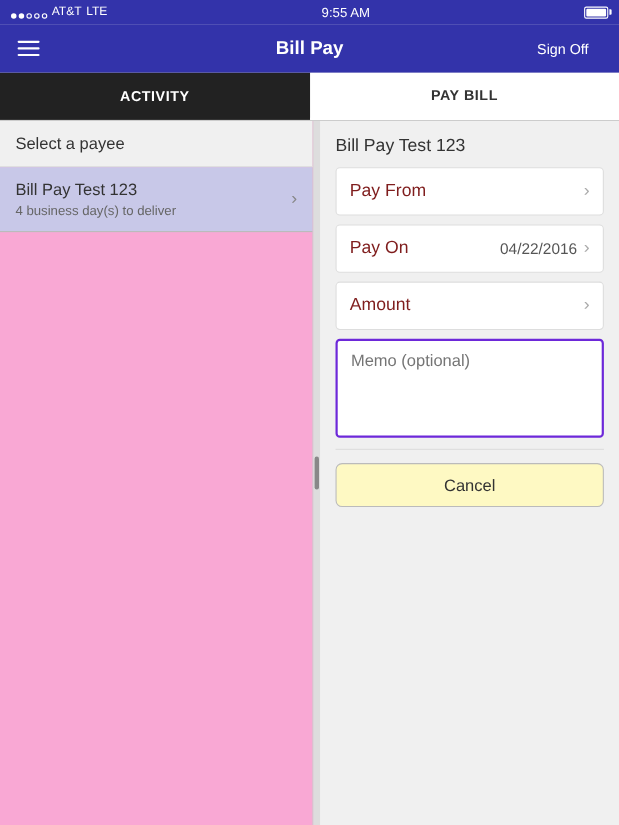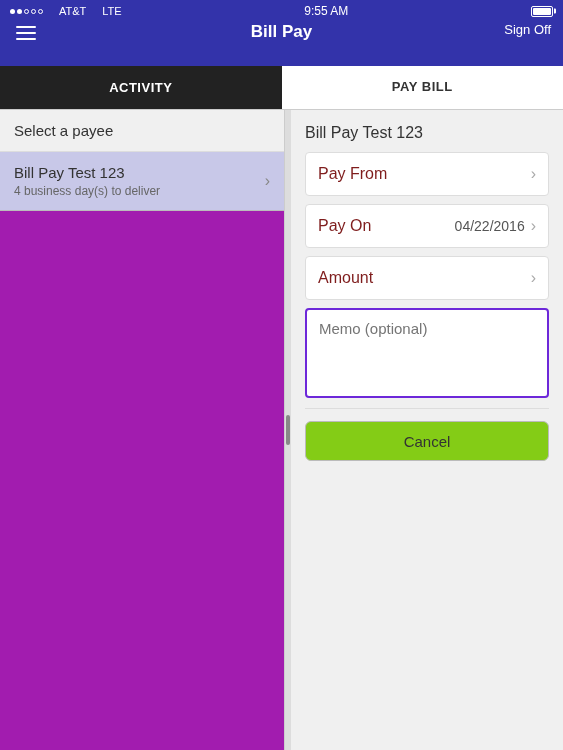--- a/index.html
+++ b/index.html
@@ -15,22 +15,22 @@
     .status-bar {
       background: #3333aa;
       height: 22px;
       display: flex;
       align-items: center;
       justify-content: space-between;
       padding: 0 10px;
     }
     .status-left {
       display: flex;
-      align-items: center;
-      gap: 16px;
+      align-items: flex-end;
+      gap: 4px;
       font-size: 11px;
       color: white;
     }
     .signal-dots {
       display: flex; gap: 2px;
     }
     .dot {
       width: 5px; height: 5px; border-radius: 50%; background: white;
     }
     .dot.empty { background: transparent; border: 1px solid white; }
@@ -52,37 +52,38 @@
     .battery-fill {
       position: absolute; left: 1px; top: 1px; bottom: 1px; right: 1px;
       background: white; border-radius: 1px;
     }
 
     
     .nav-bar {
       background: #3333aa;
       height: 44px;
       display: flex;
+      align-items: center;
       justify-content: center;
       position: relative;
       padding: 0 10px;
     }
     .nav-menu-btn {
       position: absolute; left: 12px;
       display: flex; flex-direction: column; gap: 4px; cursor: pointer;
       padding: 4px;
     }
     .hamburger-line {
       width: 20px; height: 2px; background: white; border-radius: 1px;
     }
     .nav-title {
       font-size: 17px; font-weight: 600; color: white;
     }
     .nav-signoff {
-      position: absolute; right: 12px;
+      position: absolute; right: 28px;
       font-size: 13px; color: white; cursor: pointer;
     }
 
     
     .tab-bar {
       display: flex;
       height: 44px;
       border-bottom: 1px solid #ccc;
       background: #f0f0f0;
     }
@@ -105,21 +106,21 @@
 
     
     .main-container {
       display: flex;
       height: calc(750px - 22px - 44px - 44px);
     }
 
     
     .left-panel {
       width: 285px;
-      background: #a21caf;
+      background: #f9a8d4;
       border-right: 1px solid #ccc;
       display: flex;
       flex-direction: column;
     }
     .select-payee-header {
       padding: 12px 14px;
       font-size: 15px;
       color: #333;
       background: #f0f0f0;
       border-bottom: 1px solid #ddd;
@@ -233,21 +234,21 @@
     .btn {
       flex: 1;
       height: 40px;
       border-radius: 6px;
       font-size: 15px;
       font-weight: 500;
       cursor: pointer;
       border: 1px solid #bbb;
     }
     .btn-cancel {
-      background: #84cc16;
+      background: #fef9c3;
       color: #333;
     }
     .btn-continue {
       background: #e0e0e0;
       color: #aaa;
     }
 
     
     .center-divider {
       width: 6px;

